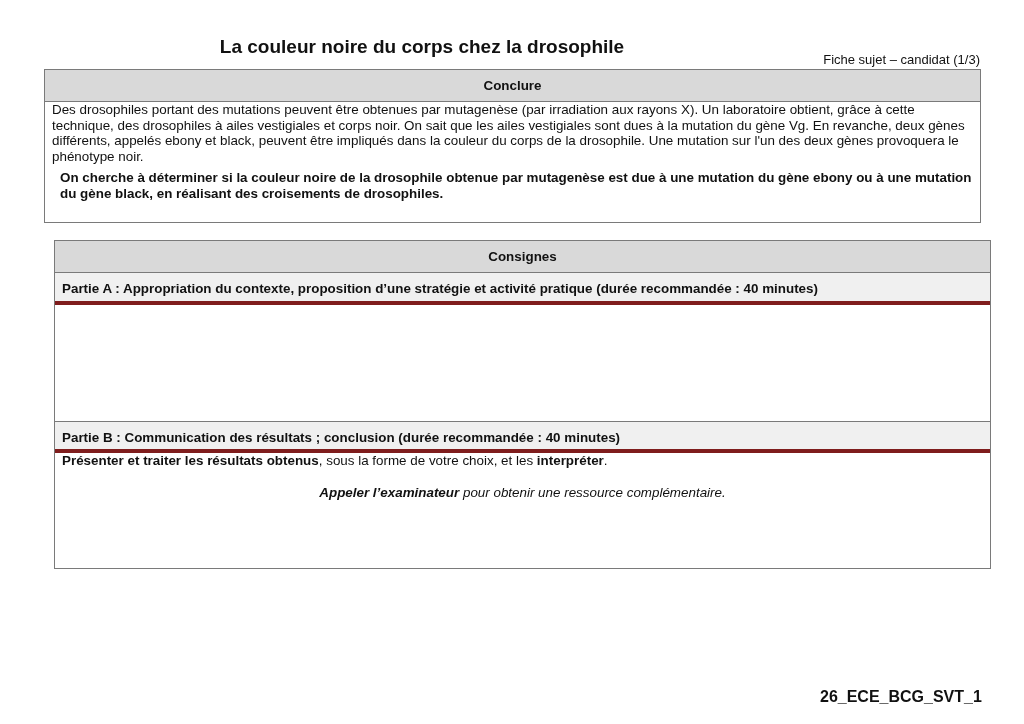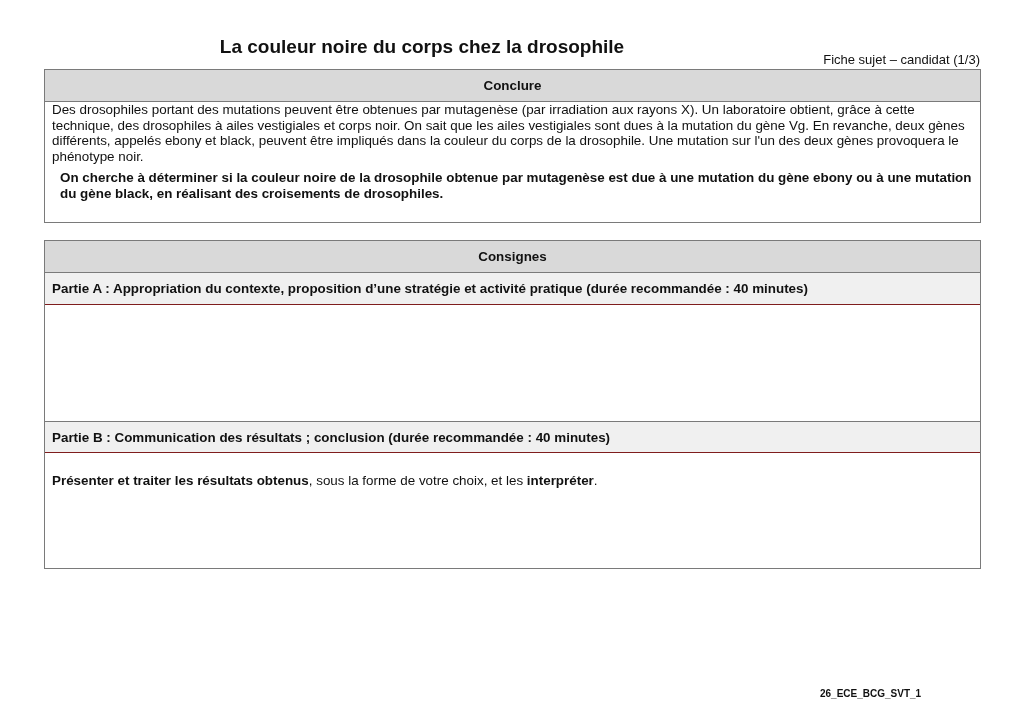--- a/index.html
+++ b/index.html
@@ -24,61 +24,61 @@
       top: 52px;
       font-size: 13px;
     }
     .box {
       position: absolute;
       left: 44px;
       width: 937px;
       border: 1px solid #7a7a7a;
     }
     .box-context { top: 69px; height: 154px; }
-    .box-consignes { top: 240px; height: 329px; }
+    .box-consignes { top: 240px; height: 329px; margin-left: 10px; }
     .hdr {
       background: #d9d9d9;
       border-bottom: 1px solid #7a7a7a;
       text-align: center;
       font-weight: bold;
       height: 32px;
       line-height: 32px;
     }
     .subhdr {
       background: #f0f0f0;
-      border-bottom: 1px solid #7f1d1d;
+      border-bottom: 4px solid #7f1d1d;
       border-top: 1px solid #7a7a7a;
       font-weight: bold;
       height: 32px;
       line-height: 31px;
       padding-left: 7px;
     }
     .subhdr.first { border-top: none; }
     .cell {
       padding: 6px 7px 0 7px;
       line-height: 15.5px;
     }
     .cell p { margin: 0; }
     .context-body { padding-top: 0; }
     .context-body .para-bold { font-weight: bold; margin-top: 6px; margin-left: 8px; }
     .partA-body { height: 116px; padding-top: 9px; }
-    .partB-body { height: 116px; padding-top: 20px; }
+    .partB-body { height: 116px; padding-top: 0; }
     .centered-italic {
       text-align: center;
       font-style: italic;
       margin-top: 16px !important;
     }
     .mt16 { margin-top: 16px !important; }
     b { font-weight: bold; }
     .footer-code {
       position: absolute;
       left: 820px;
       top: 688px;
       font-weight: bold;
-      font-size: 10px;
+      font-size: 16px;
     }
   </style>
 </head>
 <body>
 
 <div class="doc-title">La couleur noire du corps chez la drosophile</div>
 <div class="doc-subtitle">Fiche sujet – candidat (1/3)</div>
 
 <section class="box box-context">
   <div class="hdr">Conclure</div>
@@ -93,16 +93,19 @@
 
   <div class="subhdr first">Partie A : Appropriation du contexte, proposition d’une stratégie et activité pratique (durée recommandée : 40 minutes)</div>
   <div class="cell partA-body">
   </div>
 
   <div class="subhdr">Partie B : Communication des résultats ; conclusion (durée recommandée : 40 minutes)</div>
   <div class="cell partB-body">
     <p>
       <b>Présenter et traiter les résultats obtenus</b><span>, sous la forme de votre choix, et les </span><b>interpréter</b><span>.</span>
     </p>
+    <p class="centered-italic">
+      <b>Appeler l’examinateur</b><span> pour obtenir une ressource complémentaire.</span>
+    </p>
   </div>
 </section>
 
 <div class="footer-code">26_ECE_BCG_SVT_1</div>
 
 </body></html>

